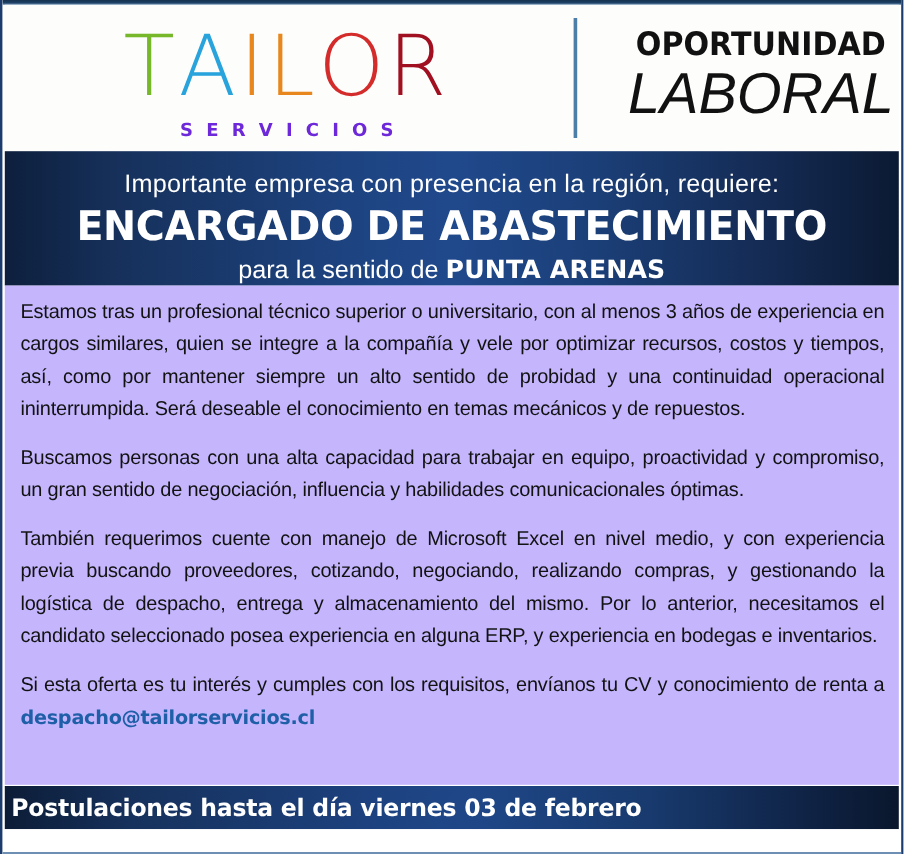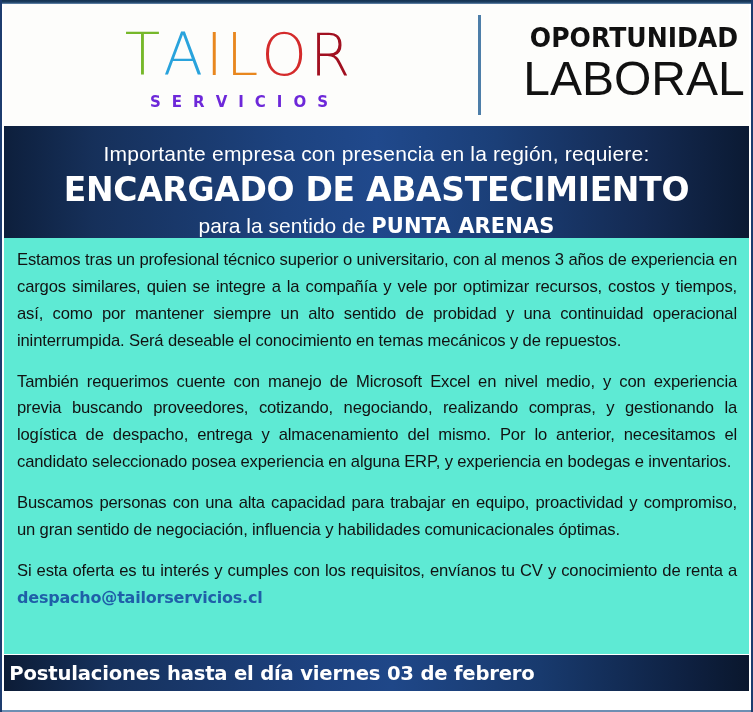--- a/index.html
+++ b/index.html
@@ -37,21 +37,21 @@
   .logo-block {
     width: 470px;
     display: flex;
     flex-direction: column;
     align-items: center;
     justify-content: center;
     padding-top: 6px;
   }
   .logo-word {
     font-family: "DejaVu Sans", sans-serif;
-    font-size: 58px;
+    font-size: 70px;
     line-height: 1;
     letter-spacing: 3px;
     font-weight: 300;
     white-space: nowrap;
     display: block;
   }
   .logo-word span { display: inline-block; }
   .l-t { color: #76b82a; }
   .l-a { color: #29a3dc; }
   .l-i { color: #e8871e; }
@@ -95,20 +95,21 @@
     white-space: nowrap;
   }
   .hr-bottom {
     font-family: "Liberation Sans", sans-serif;
     font-weight: 400;
     font-size: 48px;
     color: #111111;
     line-height: 1.05;
     margin-top: 2px;
     white-space: nowrap;
+    font-style: italic;
   }
   
   .banner {
     position: absolute;
     left: 2px; right: 2px;
     top: 126px;
     height: 112px;
     background:
       linear-gradient(to right,
         #0d1f3c 0%,
@@ -158,21 +159,21 @@
     font-weight: 700;
     letter-spacing: 0.1px;
     margin-top: 29px;
   }
   
   .body-area {
     position: absolute;
     left: 2px; right: 2px;
     top: 238px;
     bottom: 58px;
-    background: #5eead4;
+    background: #c4b5fd;
     padding: 9px 12px 0 13px;
     box-sizing: border-box;
   }
   .para {
     font-family: "Liberation Sans", sans-serif;
     font-size: 16.6px;
     line-height: 1.62;
     color: #121212;
     text-align: justify;
     margin: 0 0 14px 0;
@@ -251,22 +252,22 @@
   </div>
 
   <div class="banner">
     <div class="banner-line1">Importante empresa con presencia en la región, requiere:</div>
     <div class="banner-line2">ENCARGADO DE ABASTECIMIENTO</div>
     <div class="banner-line3"><span>para la sentido de </span><b>PUNTA ARENAS</b></div>
   </div>
 
   <div class="body-area">
     <p class="para">Estamos tras un profesional técnico superior o universitario, con al menos 3 años de experiencia en cargos similares, quien se integre a la compañía y vele por optimizar recursos, costos y tiempos, así, como por mantener siempre un alto sentido de probidad y una continuidad operacional ininterrumpida. Será deseable el conocimiento en temas mecánicos y de repuestos.</p>
+    <p class="para">Buscamos personas con una alta capacidad para trabajar en equipo, proactividad y compromiso, un gran sentido de negociación, influencia y habilidades comunicacionales óptimas.</p>
     <p class="para">También requerimos  cuente con manejo de Microsoft Excel en nivel medio, y con experiencia previa buscando proveedores, cotizando, negociando, realizando compras, y gestionando la logística de despacho, entrega y almacenamiento del mismo. Por lo anterior, necesitamos el candidato seleccionado posea experiencia en alguna ERP, y experiencia en bodegas e inventarios.</p>
-    <p class="para">Buscamos personas con una alta capacidad para trabajar en equipo, proactividad y compromiso, un gran sentido de negociación, influencia y habilidades comunicacionales óptimas.</p>
     <p class="para"><span>Si esta oferta es tu interés y cumples con los requisitos, envíanos tu CV y conocimiento de renta a </span><span class="email">despacho@tailorservicios.cl</span></p>
   </div>
 
   <div class="footer">
     <div class="footer-text">Postulaciones hasta el día viernes 03 de febrero</div>
   </div>
 
   <div class="bottom-white"></div>
   <div class="bottom-rule"></div>
 

